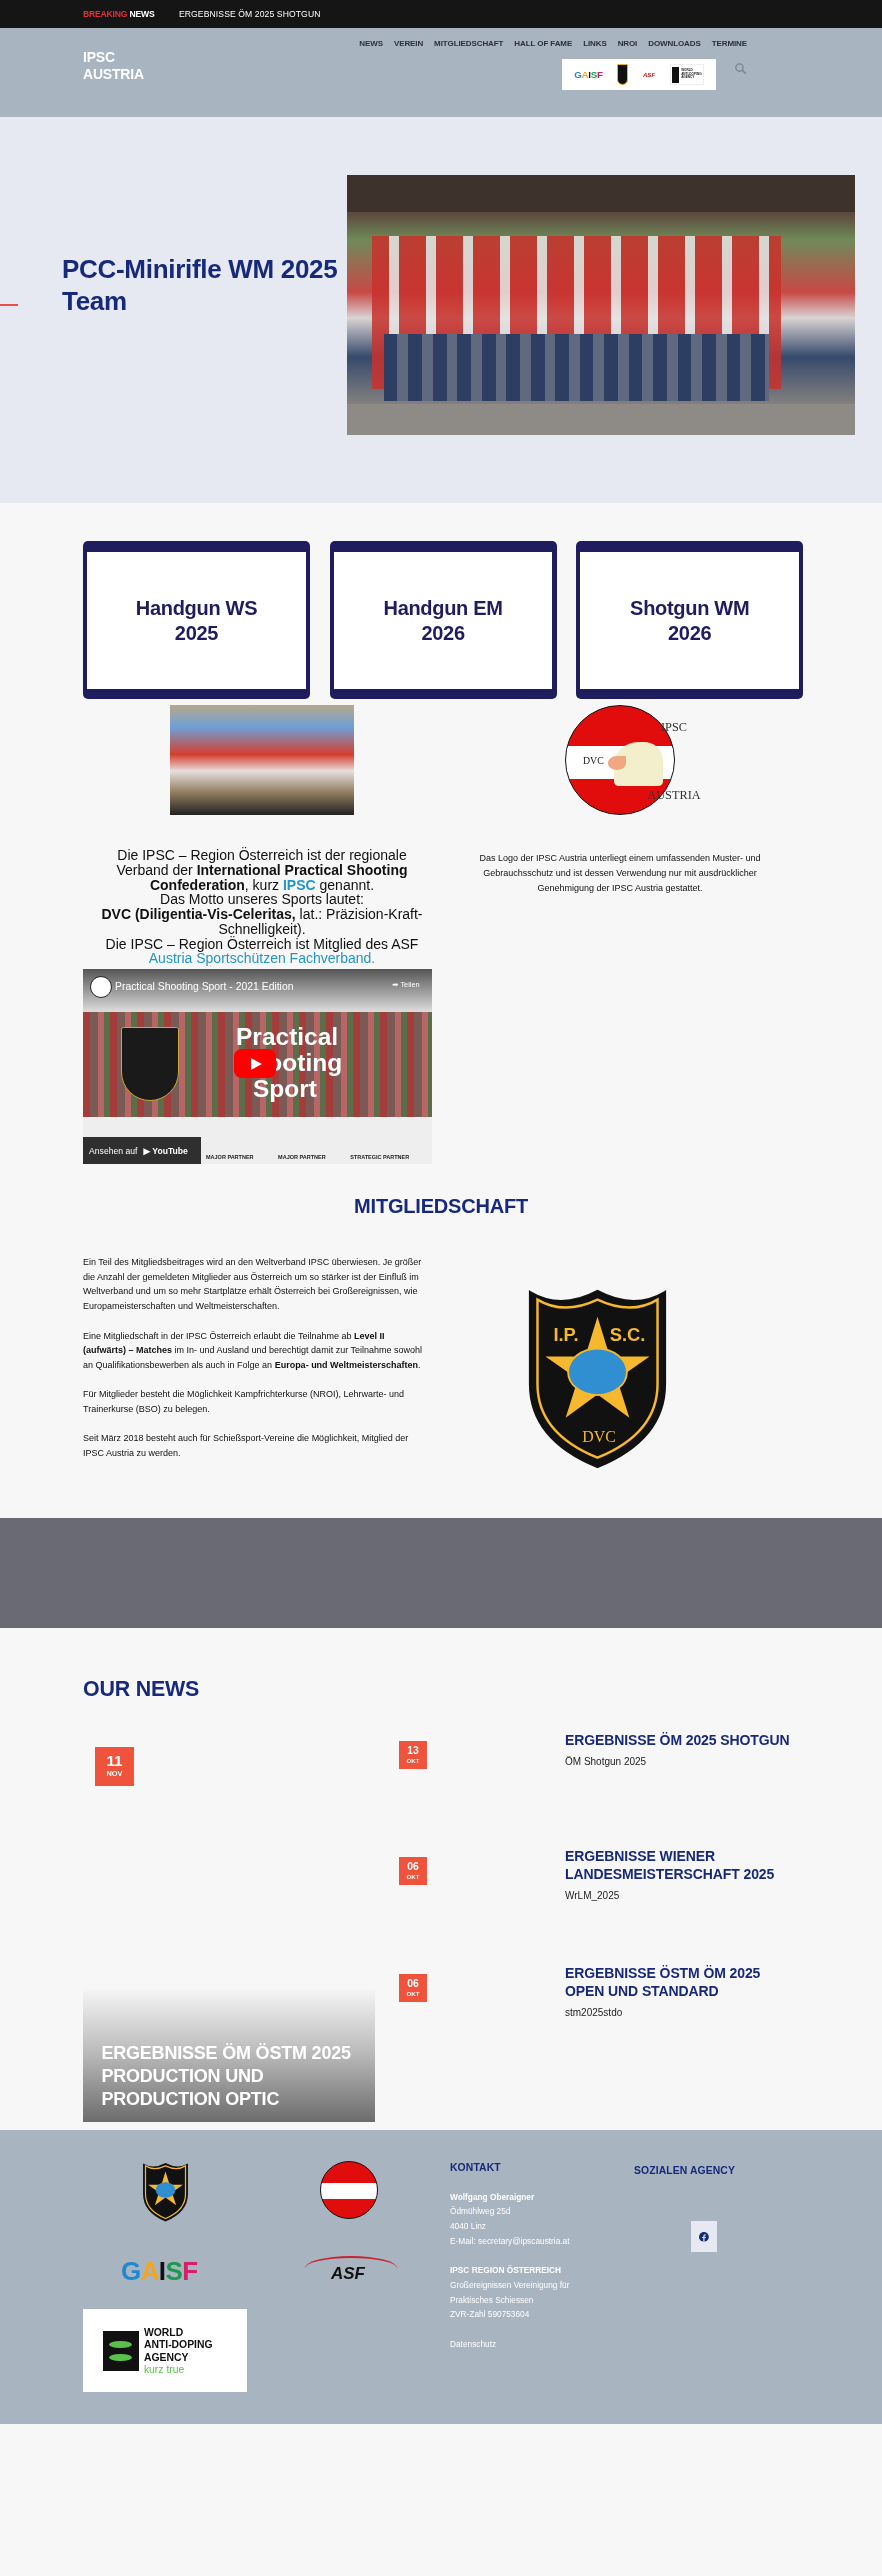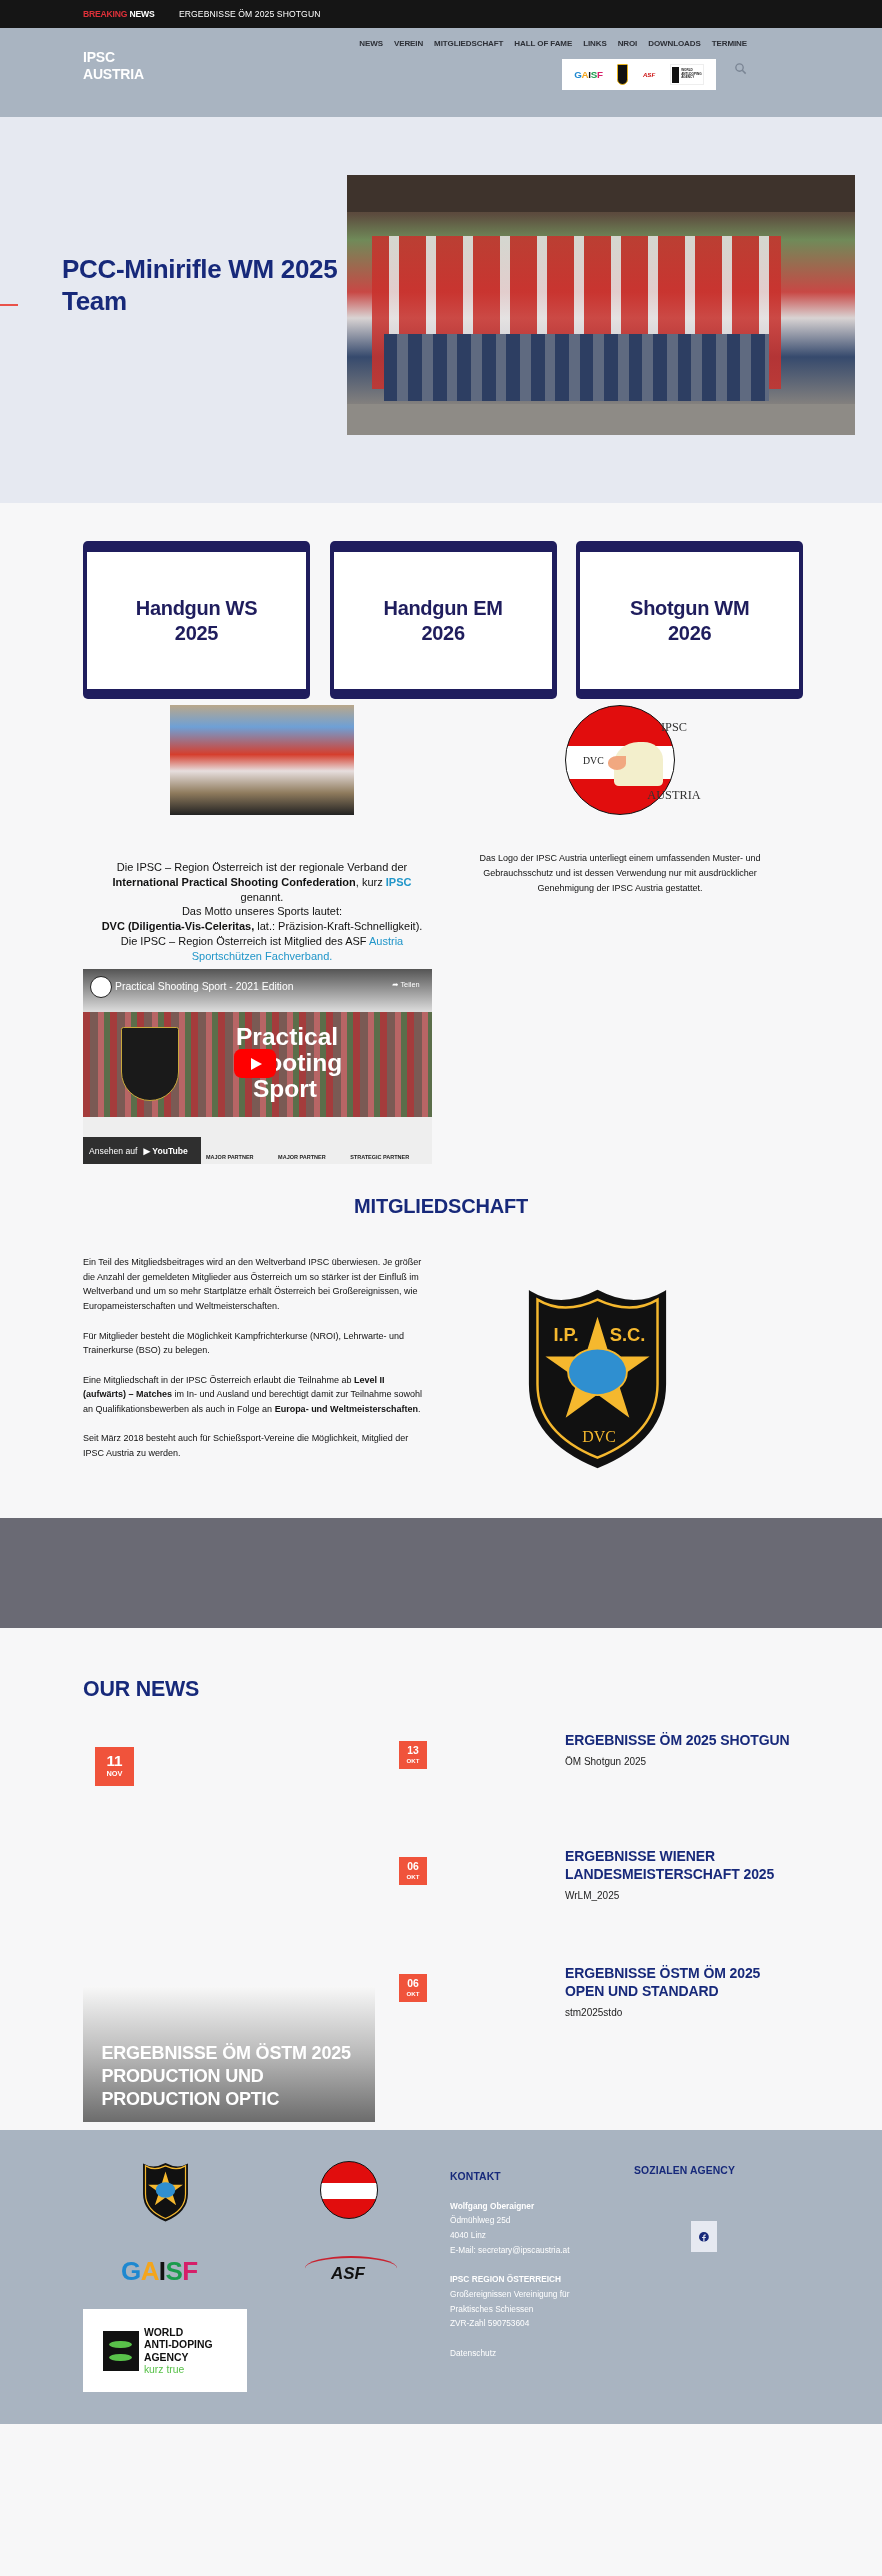--- a/index.html
+++ b/index.html
@@ -34,21 +34,21 @@
 .card-inner span{color:#1f1d5d;font-weight:700;font-size:20px;line-height:24.5px;letter-spacing:-0.3px;width:159px}
 .about{display:flex;padding:0 83px;height:276px}
 .about-col{width:358px;text-align:center;position:relative}
 .team-photo{margin:12.3px auto 0;width:184px;height:110px;background:linear-gradient(180deg,#b9a78b 0%,#6ea0d6 20%,#d53e2d 45%,#e7dede 60%,#8f7b5d 80%,#222 100%)}
 .austria-logo{margin:12.3px auto 0;width:110px;height:110px;border-radius:50%;border:1.8px solid #111;background:linear-gradient(180deg,#e10d0d 0 37%,#fff 37% 68%,#e10d0d 68% 100%);position:relative;font-family:"Liberation Serif",serif}
 .austria-logo .t1{position:absolute;top:13.5px;width:100%;text-align:center;font-size:12.3px;color:#333}
 .austria-logo .t2{position:absolute;bottom:11px;width:100%;text-align:center;font-size:12.3px;color:#333}
 .austria-logo .dvc{position:absolute;left:17px;top:49px;font-size:9.8px}
 .austria-logo .eagle{position:absolute;left:48px;top:36px;width:49px;height:44px;background:#f3efcc;border-radius:50% 40% 10% 10%}
 .austria-logo .beak{position:absolute;left:42px;top:50px;width:18.4px;height:13.5px;background:#f1a880;border-radius:50% 0 50% 50%}
-.about-text{font-size:11px;line-height:14.7px;color:#111;margin:45px auto 0;width:343px}
+.about-text{font-size:14px;line-height:14.7px;color:#111;margin:33px auto 0;width:343px}
 .about-text b{font-weight:700}
 .about-text .link{color:#2196c9}
 .logo-text-r{font-size:9px;line-height:14.7px;color:#111;margin:36px auto 0;width:331px}
 .video{margin:0 0 0 83px;width:349px;height:195px;position:relative;overflow:hidden;background:#c5c5c5}
 .video .top{position:absolute;top:0;left:0;width:100%;height:43px;background:linear-gradient(180deg,#555 0%,#ddd 100%)}
 .video .crowd{position:absolute;top:43px;left:0;width:100%;height:105px;background:repeating-linear-gradient(90deg,#a43c3c 0 7.4px,#7a5a54 7.4px 14.7px,#b86565 14.7px 21px,#5b6e4a 21px 27px)}
 .video .bottom{position:absolute;bottom:0;left:0;width:100%;height:47px;background:#eee}
 .video .vtitle{position:absolute;top:12.3px;left:32px;color:#fff;font-size:10.4px}
 .video .chan{position:absolute;top:7.4px;left:7.4px;width:22px;height:22px;border-radius:50%;background:#fff;border:1.2px solid #222}
 .video .share{position:absolute;top:11px;right:12.3px;color:#fff;font-size:7.4px}
@@ -88,21 +88,21 @@
 .f-gaisf .g{color:#1e88d0}.f-gaisf .a{color:#f4a51c}.f-gaisf .i{color:#111}.f-gaisf .s{color:#1a9b4c}.f-gaisf .f{color:#d61f69}
 .f-asf{left:305px;top:126px;width:92px;height:29px}
 .f-asf .txt{position:absolute;left:26px;top:7.4px;font-weight:700;font-style:italic;font-size:17px;color:#111}
 .f-asf .arc{position:absolute;left:0;top:0;width:92px;height:24.5px;border-top:2.5px solid #c9212f;border-radius:50% 50% 0 0}
 .f-wada{left:83px;top:179px;width:164px;height:83px;background:#fff;display:flex;align-items:center;padding-left:20px;gap:4.9px}
 .f-wada .sq{width:36px;height:40px;background:#111;position:relative}
 .f-wada .sq:before,.f-wada .sq:after{content:"";position:absolute;left:6.1px;width:23px;height:7.4px;background:#59c14a;border-radius:50%}
 .f-wada .sq:before{top:9.8px}.f-wada .sq:after{top:23px}
 .f-wada .wt{font-weight:700;font-size:10.4px;line-height:12.3px;color:#111}
 .f-wada .pt{font-size:10.4px;color:#59c14a}
-.f-contact{position:absolute;left:450px;top:40px;width:159px;color:#fff;font-size:8.3px;line-height:14.7px}
+.f-contact{position:absolute;left:450px;top:31px;width:159px;color:#fff;font-size:8.3px;line-height:14.7px}
 .f-h{color:#17297a;font-weight:700;font-size:10.4px;letter-spacing:0.1px;margin-bottom:13.5px}
 .f-contact b{font-weight:700}
 .f-contact .gap{height:14.7px}
 .f-social{position:absolute;left:634px;top:35px}
 .fb-btn{position:absolute;left:57px;top:56px;width:26px;height:31px;background:#e6e9f1;display:flex;align-items:center;justify-content:center}
 </style>
 </head>
 <body>
 
 <div class="topbar">
@@ -209,22 +209,22 @@
       <span>Ansehen auf</span>
       <span class="yt">▶ <span>YouTube</span></span>
     </a>
 </div>
 
 <section class="mitglied">
   <h2 class="sec-title">MITGLIEDSCHAFT</h2>
   <div class="mitglied-body">
     <div class="mitglied-text">
       <p>Ein Teil des Mitgliedsbeitrages wird an den Weltverband IPSC überwiesen. Je größer die Anzahl der gemeldeten Mitglieder aus Österreich um so stärker ist der Einfluß im Weltverband und um so mehr Startplätze erhält Österreich bei Großereignissen, wie Europameisterschaften und Weltmeisterschaften.</p>
+      <p><span>Eine Mitgliedschaft in der IPSC Österreich erlaubt die Teilnahme ab </span><b>Level II (aufwärts) – Matches</b><span> im In- und Ausland und berechtigt damit zur Teilnahme sowohl an Qualifikationsbewerben als auch in Folge an </span><b>Europa- und Weltmeisterschaften</b><span>.</span></p>
       <p>Für Mitglieder besteht die Möglichkeit Kampfrichterkurse (NROI), Lehrwarte- und Trainerkurse (BSO) zu belegen.</p>
-      <p><span>Eine Mitgliedschaft in der IPSC Österreich erlaubt die Teilnahme ab </span><b>Level II (aufwärts) – Matches</b><span> im In- und Ausland und berechtigt damit zur Teilnahme sowohl an Qualifikationsbewerben als auch in Folge an </span><b>Europa- und Weltmeisterschaften</b><span>.</span></p>
       <p>Seit März 2018 besteht auch für Schießsport-Vereine die Möglichkeit, Mitglied der IPSC Austria zu werden.</p>
     </div>
     <div class="ipsc-shield">
       <svg width="147" height="184" viewBox="0 0 240 300">
         <path d="M10 10 Q60 40 120 8 Q180 40 230 10 L230 160 Q230 250 120 295 Q10 250 10 160 Z" fill="#111" stroke="#111" stroke-width="4"></path>
         <path d="M22 22 Q65 48 120 22 Q175 48 218 22 L218 160 Q218 240 120 280 Q22 240 22 160 Z" fill="none" stroke="#f5b82e" stroke-width="4"></path>
         <polygon points="120,50 140,115 205,115 152,152 172,215 120,177 68,215 88,152 35,115 100,115" fill="#f5b82e"></polygon>
         <ellipse cx="120" cy="140" rx="48" ry="38" fill="#2f8fd0" stroke="#f5b82e" stroke-width="3"></ellipse>
         <text x="48" y="90" fill="#f5b82e" font-family="Liberation Sans" font-weight="700" font-size="30">I.P.</text>
         <text x="140" y="90" fill="#f5b82e" font-family="Liberation Sans" font-weight="700" font-size="30">S.C.</text>

